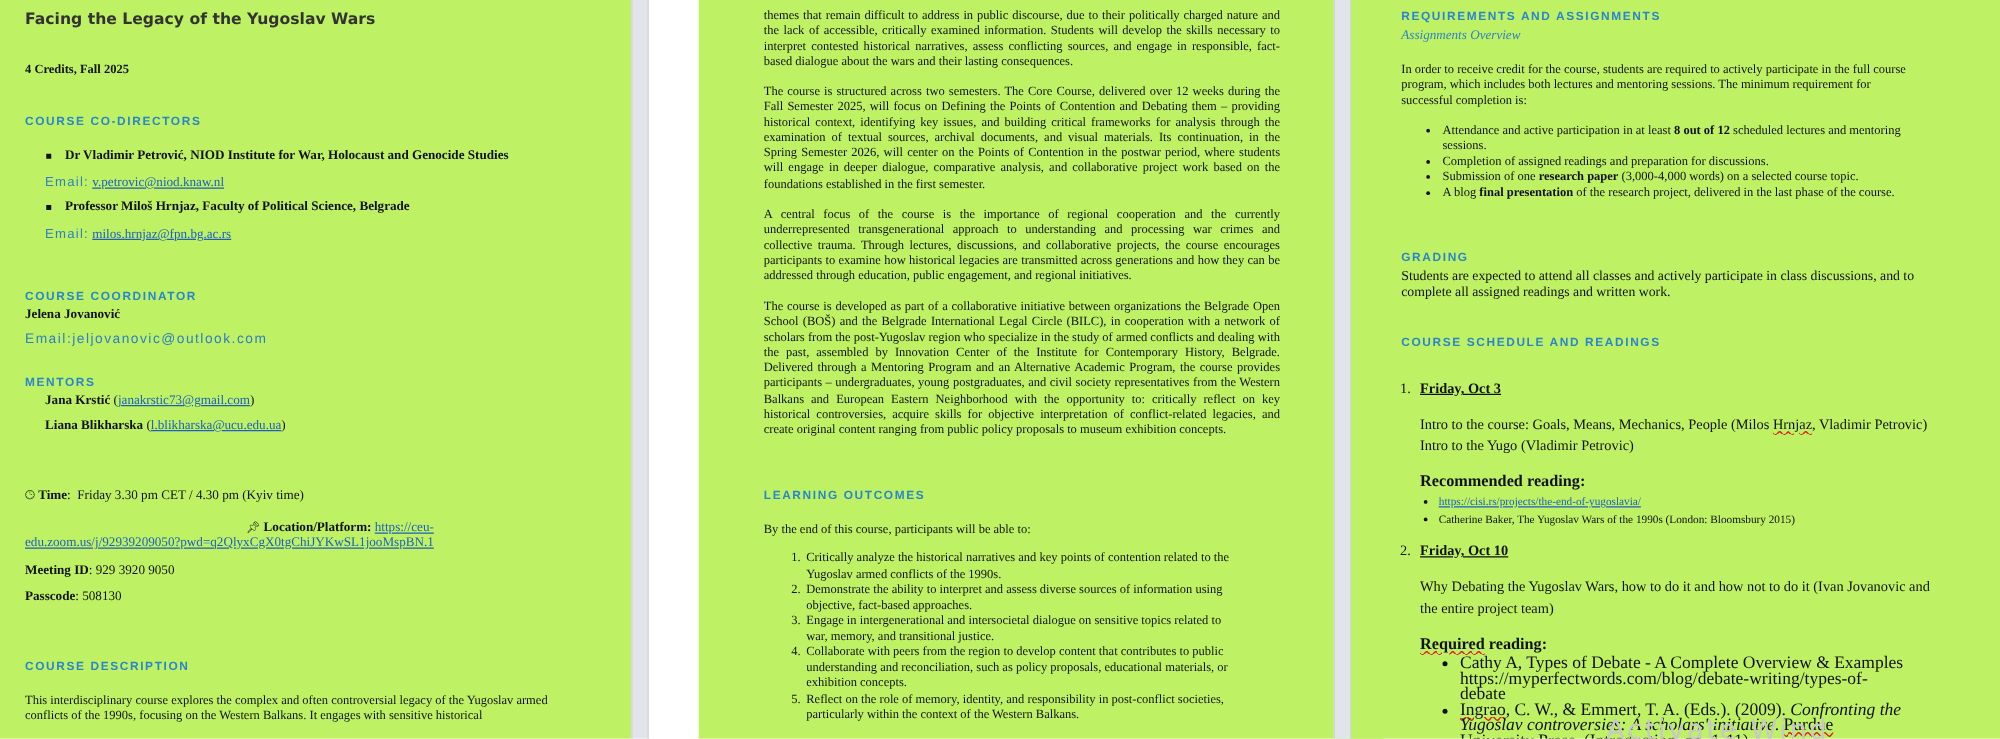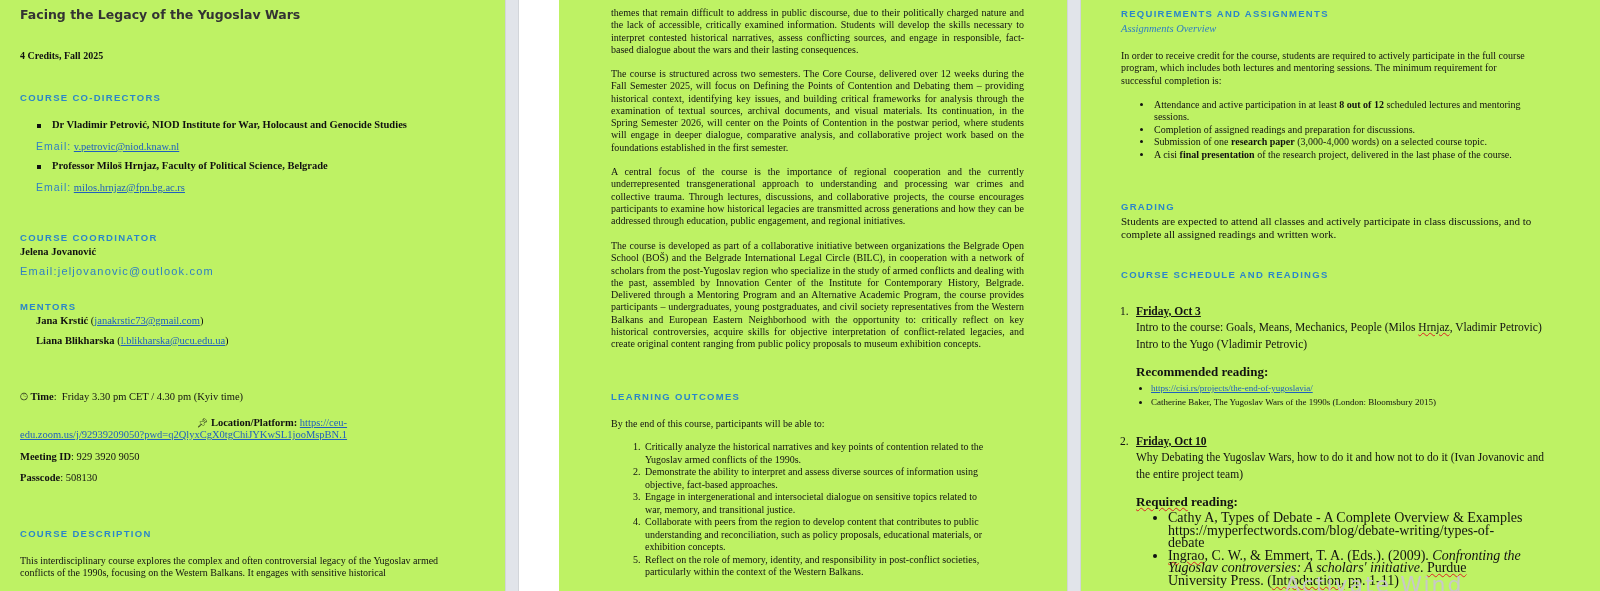--- a/index.html
+++ b/index.html
@@ -39,21 +39,21 @@
   ol.lo { margin:0; padding-left:32px; font-size:10px; line-height:12.5px; }
   ol.lo li { padding-left:2px; }
 
   
   .p3 { position:absolute; left:40px; }
   ul.req { margin:0; padding-left:32px; font-size:10px; line-height:12.4px; width:380px; }
   ul.req li { padding-left:1px; }
   .sched-item { position:absolute; left:55px; width:420px; }
   .sched-num { position:absolute; left:-16px; top:0; font-size:11.5px; }
   .sched-date { font-weight:bold; text-decoration:underline; font-size:11.5px; }
-  .sched-desc { font-size:11.5px; line-height:16.5px; margin-top:2px; }
+  .sched-desc { font-size:11.5px; line-height:16.5px; margin-top:15px; }
   .read-label { font-weight:bold; font-size:13px; margin-top:12px; }
   ul.read { margin:2px 0 0 0; padding-left:15px; font-size:9px; line-height:13.5px; }
   ul.read2 { margin:2px 0 0 0; padding-left:32px; font-size:14px; line-height:12.5px; width:360px; }
   .squiggle { text-decoration:underline wavy #d22; text-decoration-thickness:1px; }
   .watermark { position:absolute; left:1285px; top:572px; font-family:"DejaVu Sans", sans-serif; font-size:22px; color:#c8c8c8; letter-spacing:2px; white-space:nowrap; }
 </style>
 </head>
 <body>
 
 <div class="page" id="page1">
@@ -134,21 +134,21 @@
 
 <div class="page" id="page3">
   <div class="heading" style="left:40px; top:8px;">REQUIREMENTS AND ASSIGNMENTS</div>
   <div class="p3" style="top:23px; font-style:italic; color:#2f7fc4; font-size:10.5px;">Assignments Overview</div>
   <div class="p3" style="top:50px; width:415px; font-size:10px; line-height:12.3px;">In order to receive credit for the course, students are required to actively participate in the full course program, which includes both lectures and mentoring sessions. The minimum requirement for successful completion is:</div>
   <div class="p3" style="top:99px;">
     <ul class="req">
       <li><span>Attendance and active participation in at least </span><b>8 out of 12</b><span> scheduled lectures and mentoring sessions.</span></li>
       <li><span>Completion of assigned readings and preparation for discussions.</span></li>
       <li><span>Submission of one </span><b>research paper</b><span> (3,000-4,000 words) on a selected course topic.</span></li>
-      <li><span>A cisi </span><b>final presentation</b><span> of the research project, delivered in the last phase of the course.</span></li>
+      <li><span>A blog </span><b>final presentation</b><span> of the research project, delivered in the last phase of the course.</span></li>
     </ul>
   </div>
 
   <div class="heading" style="left:40px; top:201px;">GRADING</div>
   <div class="p3" style="top:215px; width:420px; font-size:11px; line-height:13px;">Students are expected to attend all classes and actively participate in class discussions, and to complete all assigned readings and written work.</div>
 
   <div class="heading" style="left:40px; top:269px;">COURSE SCHEDULE AND READINGS</div>
 
   <div class="sched-item" style="top:305px;">
     <span class="sched-num">1.</span>

